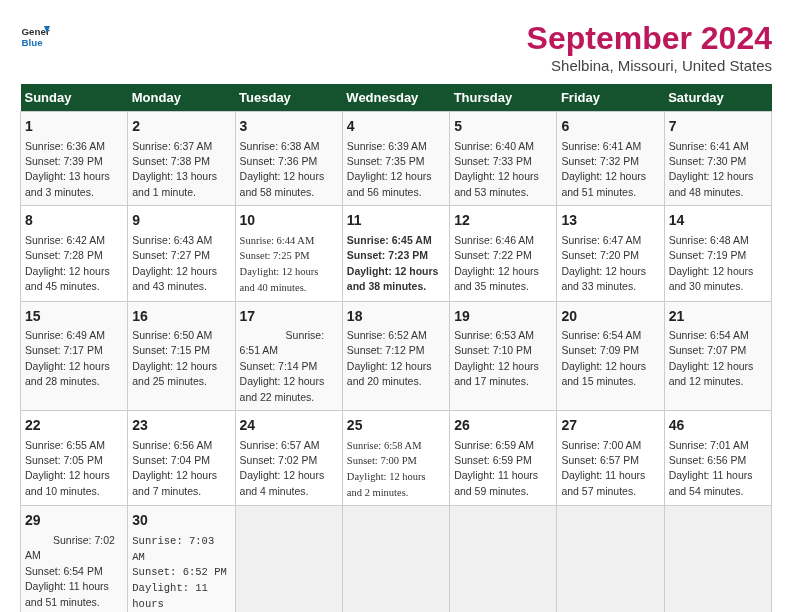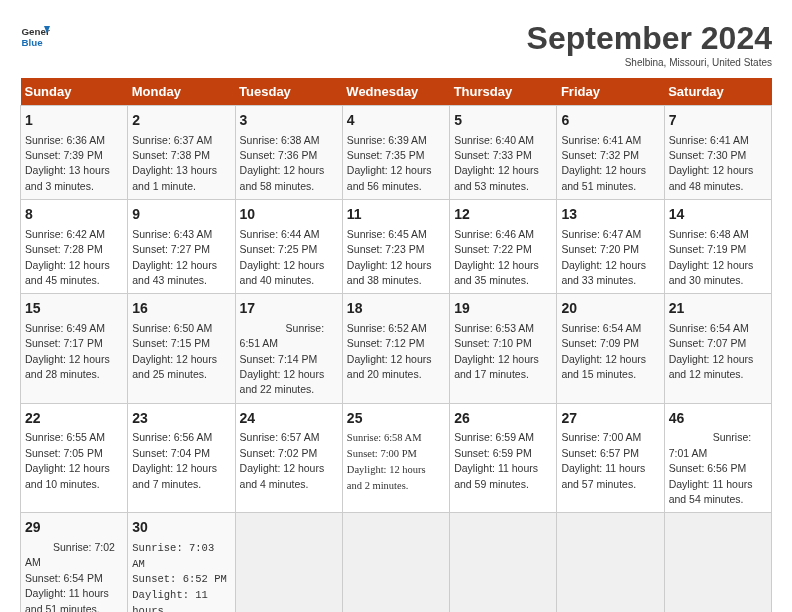--- a/index.html
+++ b/index.html
@@ -24,34 +24,34 @@
     .logo-icon {
       width: 30px;
       height: 30px;
     }
     .title-block {
       text-align: right;
     }
     .title-block h1 {
       font-size: 32px;
       font-weight: bold;
-      color: #404040;
+      color: #be185d;
     }
     .title-block h2 {
-      font-size: 10px;
+      font-size: 15px;
       font-weight: normal;
       color: #444;
     }
     table {
       width: 100%;
       border-collapse: collapse;
       font-size: 11px;
     }
     thead tr th {
-      background-color: #c2410c;
+      background-color: #14532d;
       color: #fff;
       padding: 6px 4px;
       text-align: left;
       font-size: 13px;
       font-weight: bold;
     }
     tbody tr td {
       vertical-align: top;
       padding: 5px 4px;
       border: 1px solid #ccc;
@@ -141,25 +141,25 @@
       </tr>
       <tr>
         <td><span class="day-number">8</span><span class="day-info" style="white-space: pre-line;">Sunrise: 6:42 AM
 Sunset: 7:28 PM
 Daylight: 12 hours
 and 45 minutes.</span></td>
         <td><span class="day-number">9</span><span class="day-info" style="white-space: pre-line;">Sunrise: 6:43 AM
 Sunset: 7:27 PM
 Daylight: 12 hours
 and 43 minutes.</span></td>
-        <td><span class="day-number">10</span><span class="day-info" style="white-space: pre-line;">Sunrise: 6:44 AM
+        <td><span class="day-number">10</span><span class="day-info" style="white-space: pre-line; font-family: Liberation Serif, serif;">Sunrise: 6:44 AM
 Sunset: 7:25 PM
 Daylight: 12 hours
 and 40 minutes.</span></td>
-        <td><span class="day-number">11</span><span class="day-info" style="white-space: pre-line;">Sunrise: 6:45 AM
+        <td><span class="day-number">11</span><span class="day-info" style="white-space: pre-line; font-weight: bold;">Sunrise: 6:45 AM
 Sunset: 7:23 PM
 Daylight: 12 hours
 and 38 minutes.</span></td>
         <td><span class="day-number">12</span><span class="day-info" style="white-space: pre-line;">Sunrise: 6:46 AM
 Sunset: 7:22 PM
 Daylight: 12 hours
 and 35 minutes.</span></td>
         <td><span class="day-number">13</span><span class="day-info" style="white-space: pre-line;">Sunrise: 6:47 AM
 Sunset: 7:20 PM
 Daylight: 12 hours
@@ -217,21 +217,21 @@
 Daylight: 12 hours
 and 2 minutes.</span></td>
         <td><span class="day-number">26</span><span class="day-info" style="white-space: pre-line;">Sunrise: 6:59 AM
 Sunset: 6:59 PM
 Daylight: 11 hours
 and 59 minutes.</span></td>
         <td><span class="day-number">27</span><span class="day-info" style="white-space: pre-line;">Sunrise: 7:00 AM
 Sunset: 6:57 PM
 Daylight: 11 hours
 and 57 minutes.</span></td>
-        <td><span class="day-number">46</span><span class="day-info" style="white-space: pre-line; margin-left: 44px;">Sunrise: 7:01 AM
+        <td><span class="day-number">46</span><span class="day-info" style="white-space: pre-line;">Sunrise: 7:01 AM
 Sunset: 6:56 PM
 Daylight: 11 hours
 and 54 minutes.</span></td>
       </tr>
       <tr>
         <td><span class="day-number">29</span><span class="day-info" style="white-space: pre-line; margin-left: 28px;">Sunrise: 7:02 AM
 Sunset: 6:54 PM
 Daylight: 11 hours
 and 51 minutes.</span></td>
         <td><span class="day-number">30</span><span class="day-info" style="white-space: pre-line; font-family: Liberation Mono, monospace;">Sunrise: 7:03 AM

